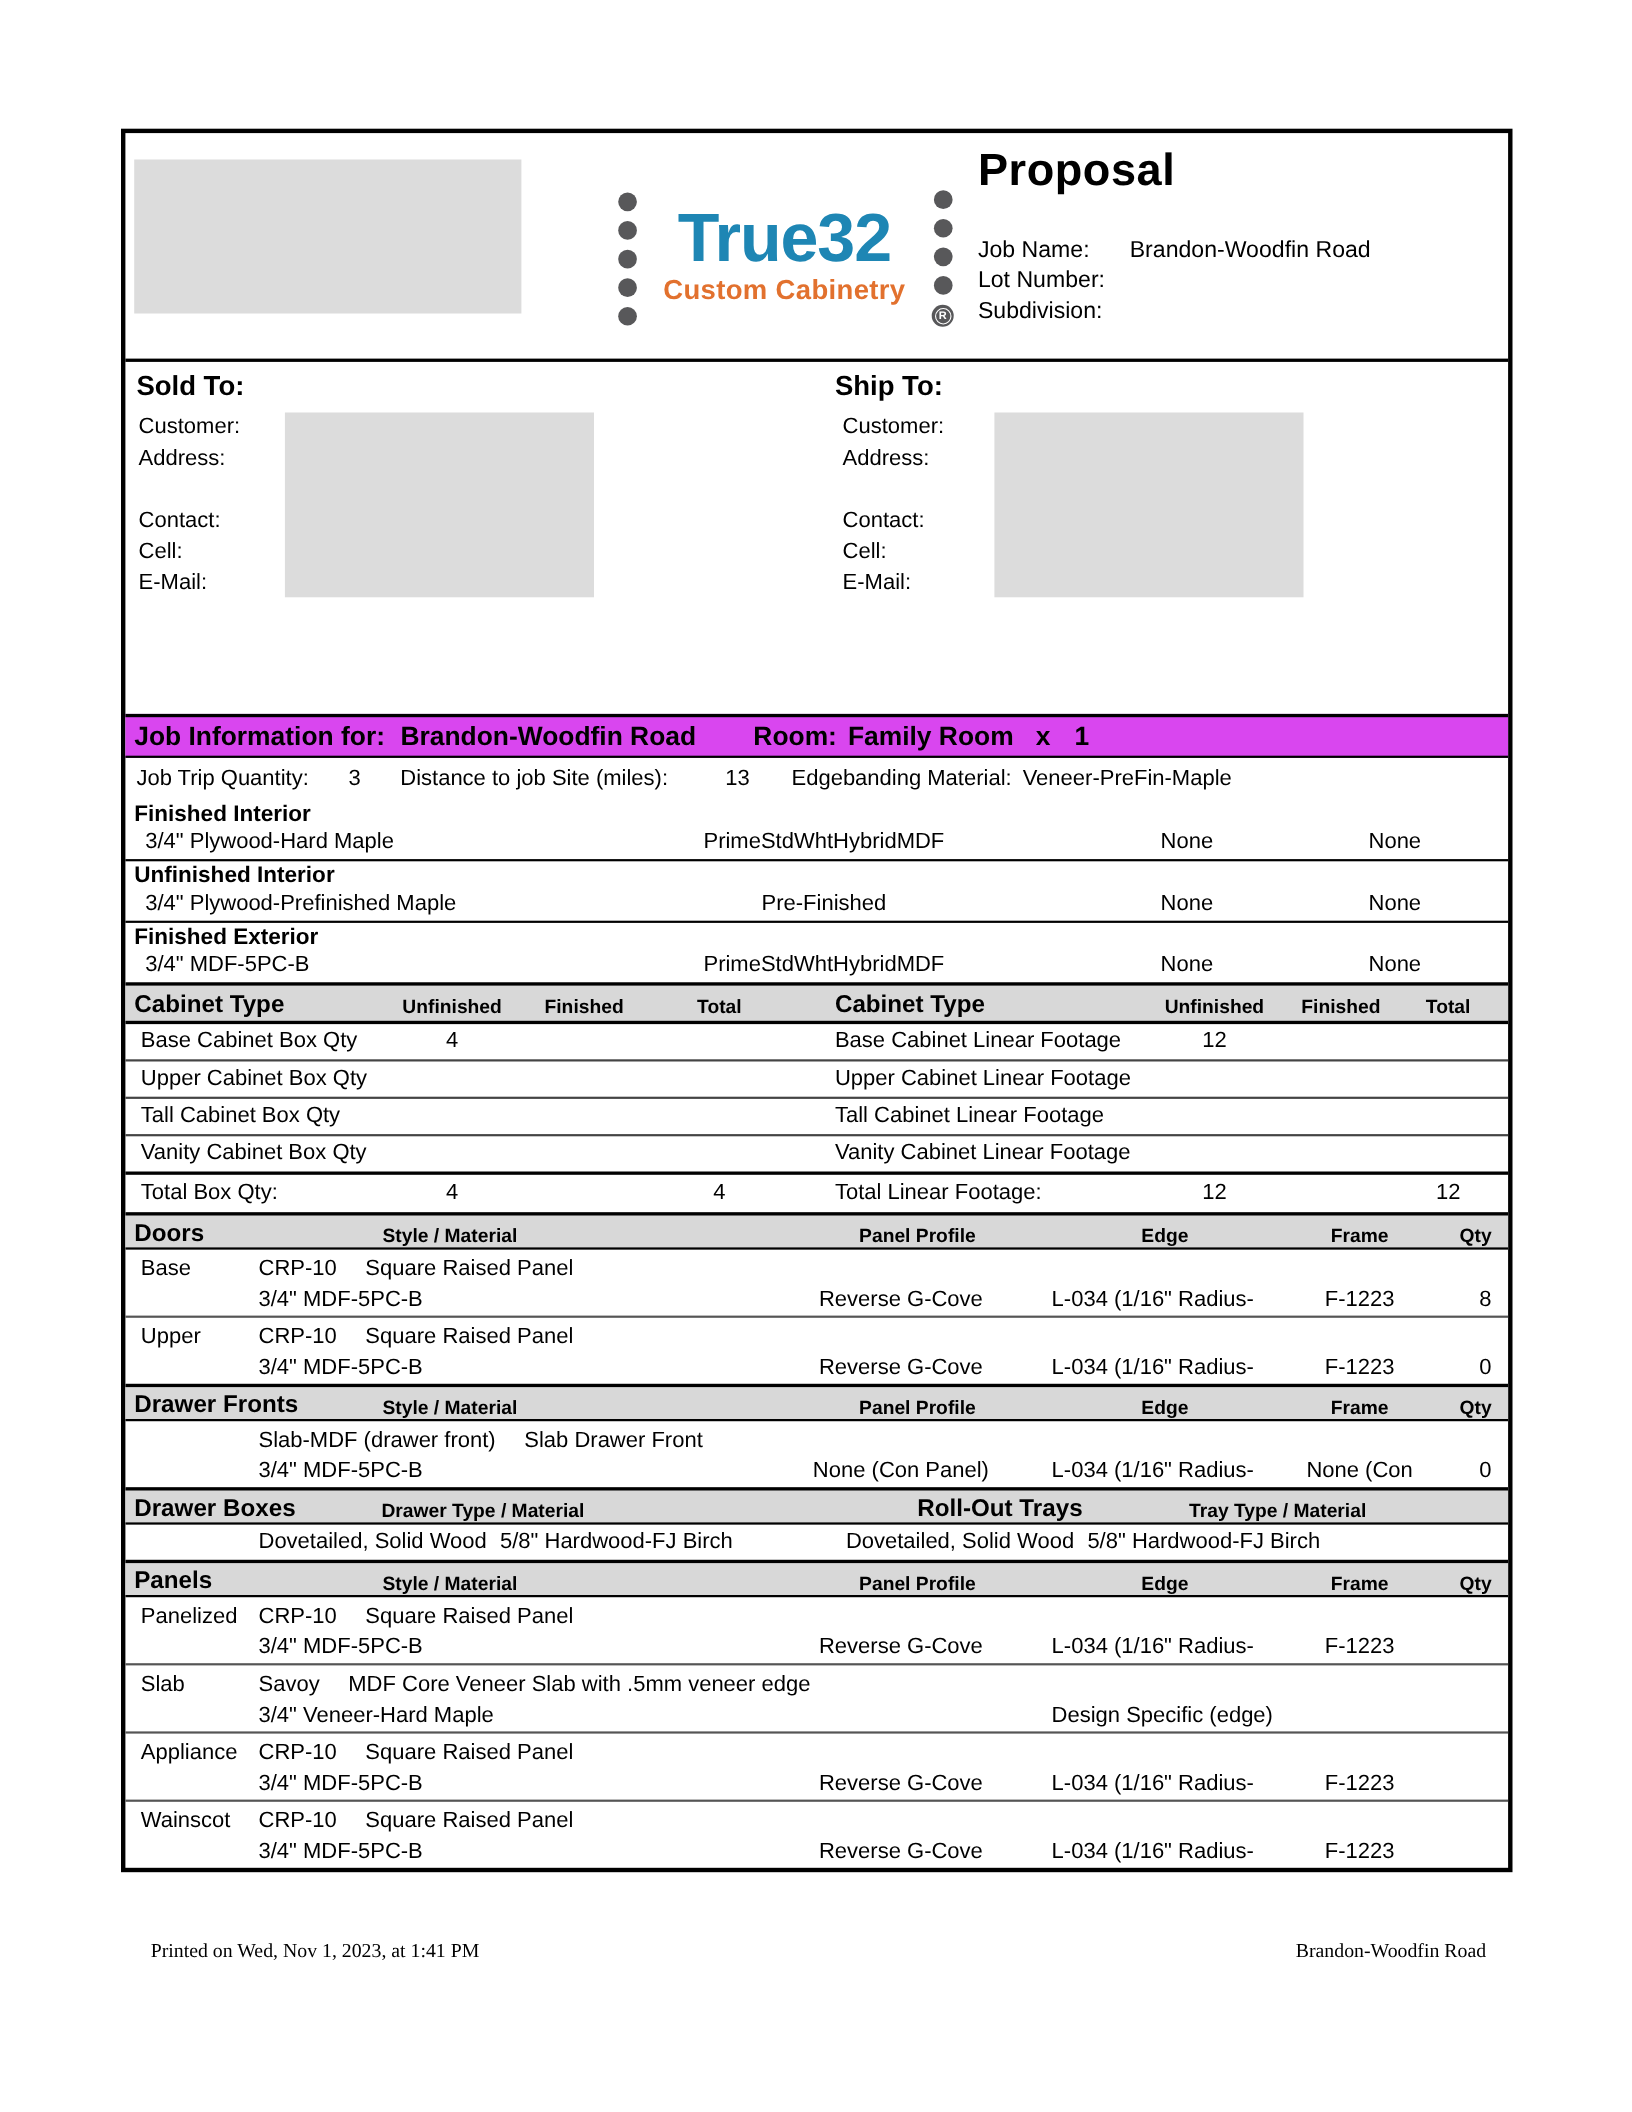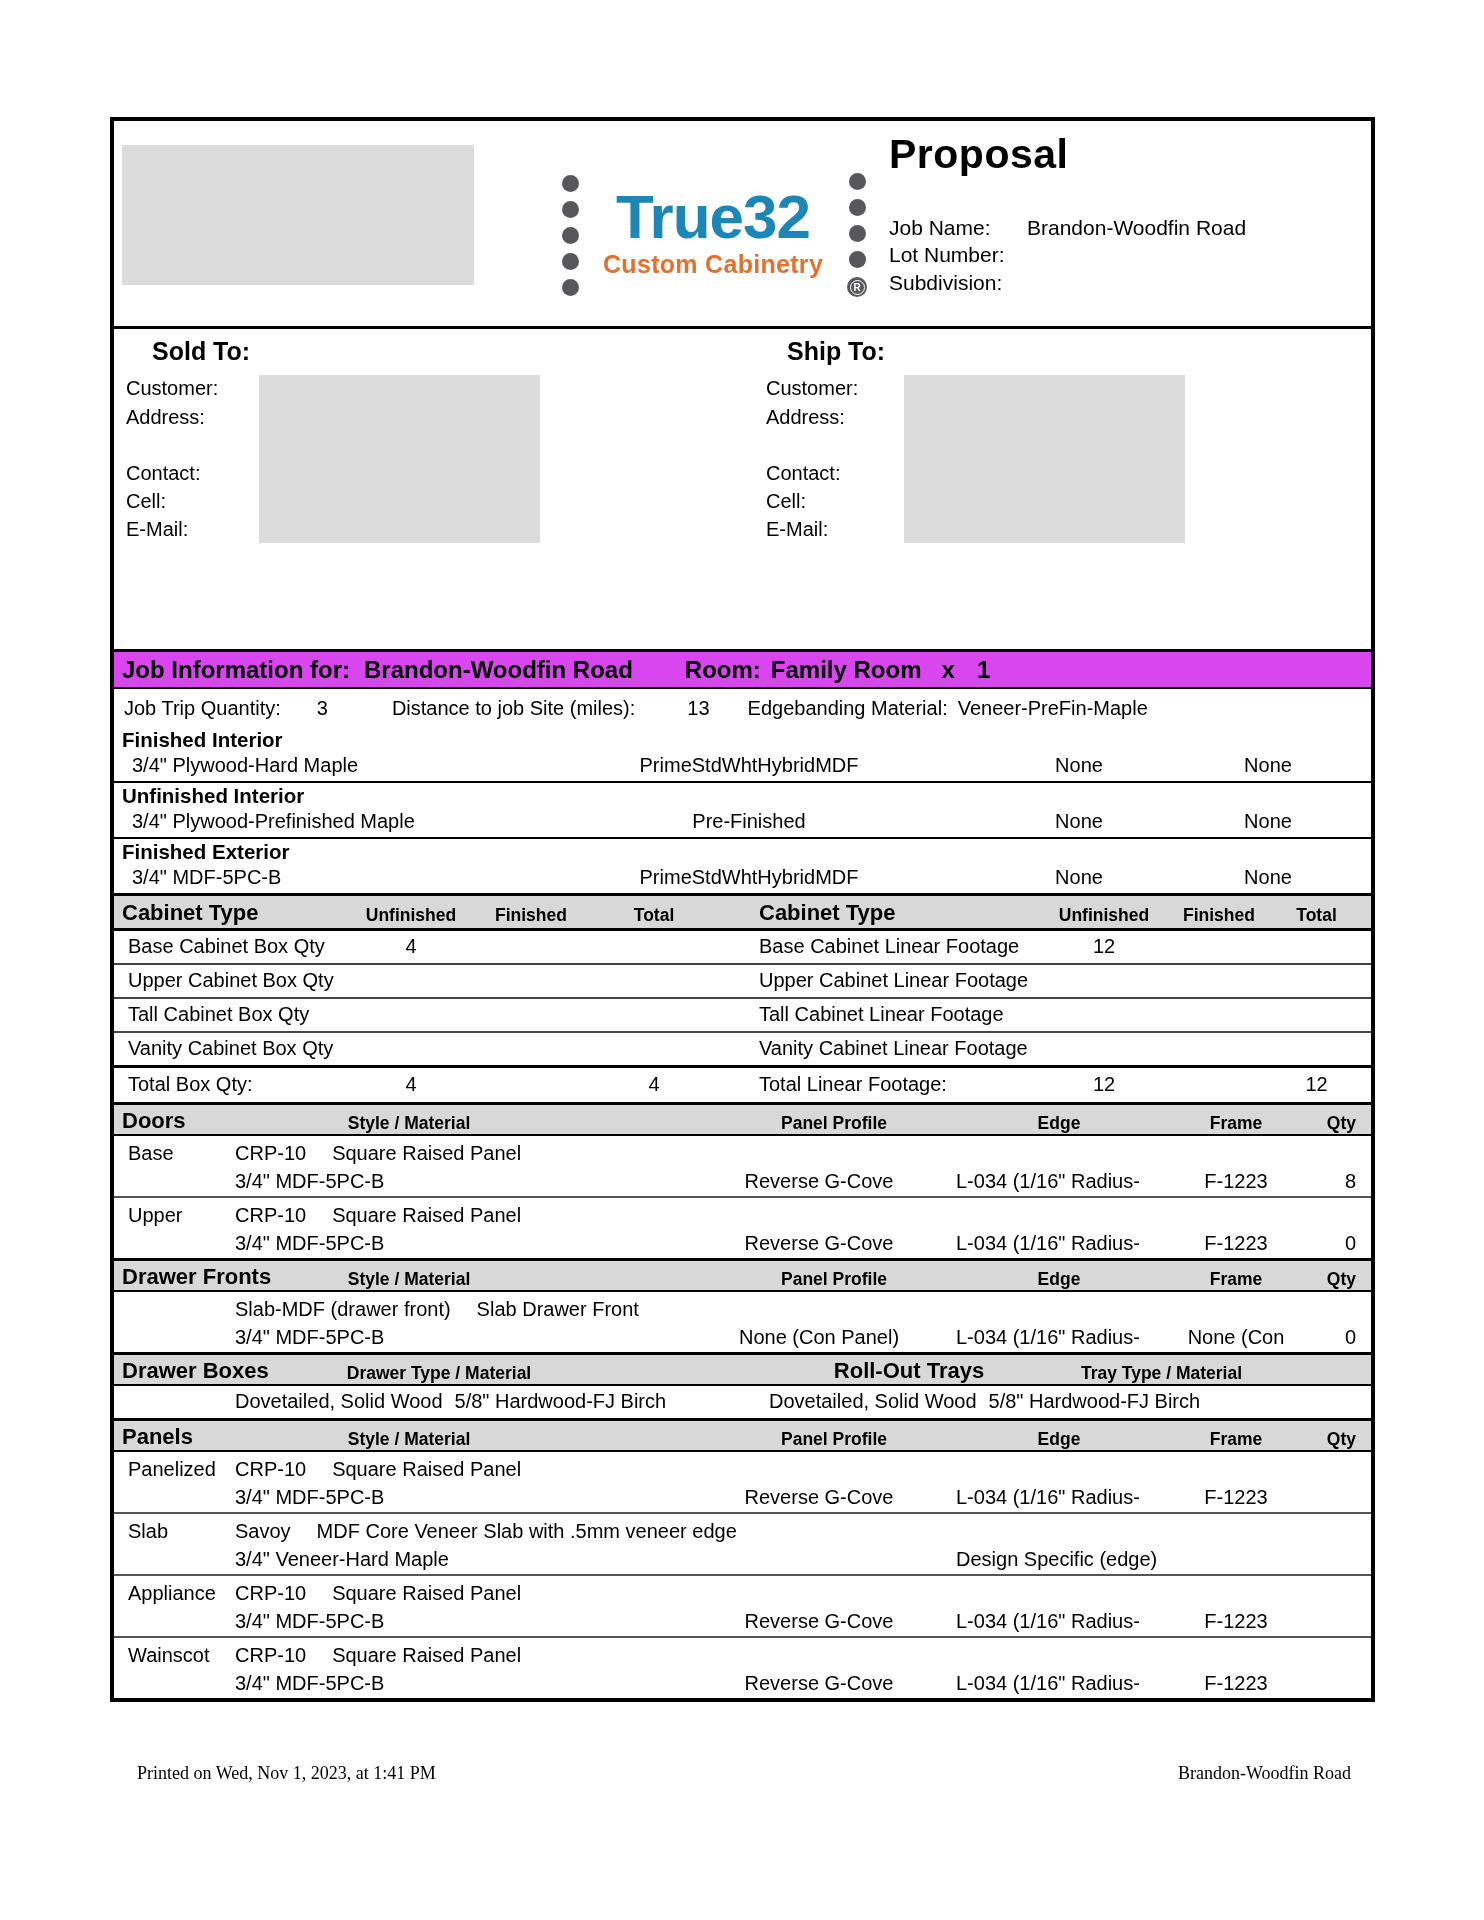--- a/index.html
+++ b/index.html
@@ -23,33 +23,33 @@
   .reg-letter { position:absolute; inset:0; display:flex; align-items:center; justify-content:center;
                 color:#fff; font-size:10px; font-weight:700; }
   .title-block { position:absolute; left:775px; top:10px; }
   .proposal { font-size:41px; font-weight:700; letter-spacing:0.5px; }
   .job-lines { margin-top:36px; font-size:21px; }
   .job-line { display:flex; line-height:1.3; }
   .job-line .lbl { width:138px; }
 
   
   .parties { position:relative; height:320px; border-top:3px solid #000; }
-  .party-title { position:absolute; top:8px; font-size:25px; font-weight:700;margin-left:28px; }
+  .party-title { position:absolute; top:8px; font-size:25px; font-weight:700; }
   .pt-sold { left:10px; } .pt-ship { left:645px; }
   .party-label { position:absolute; font-size:20px; }
   .party-box { position:absolute; top:46px; width:281px; height:168px; background:#dcdcdc; }
   .pb-sold { left:145px; } .pb-ship { left:790px; }
 
   
   .jobbar { height:40px; background:#d946ef; border-top:3px solid #000; border-bottom:2px solid #000;
             box-sizing:border-box; display:flex; align-items:center; font-size:24px; font-weight:700; padding-left:8px; }
   .jb-name { margin-left:14px; } .jb-room { margin-left:52px; } .jb-roomval { margin-left:10px; }
   .jb-x { margin-left:20px; } .jb-count { margin-left:22px; }
   .triprow { height:38px; display:flex; align-items:center; font-size:20px; padding-left:10px; }
-  .t-q { margin-left:36px; } .t-dl { margin-left:64px; } .t-dv { margin-left:52px; }
+  .t-q { margin-left:36px; } .t-dl { margin-left:36px; } .t-dv { margin-left:52px; }
   .t-el { margin-left:38px; } .t-ev { margin-left:10px; }
 
   
   .cm-bar { position:relative; height:36px; background:#d8d8d8; border-top:3px solid #000;
             border-bottom:2px solid #000; box-sizing:border-box; }
   .cm-bar .h1 { position:absolute; left:8px; top:4px; font-size:22px; font-weight:700; }
   .hc { position:absolute; top:7px; font-size:19px; font-weight:700; text-align:center; }
   .hc-finish { left:505px; width:260px; } .hc-paint { left:855px; width:220px; } .hc-glaze { left:1058px; width:192px; }
   .cm-group { position:relative; height:54px; }
   .cm-group + .cm-group { border-top:2px solid #000; }

